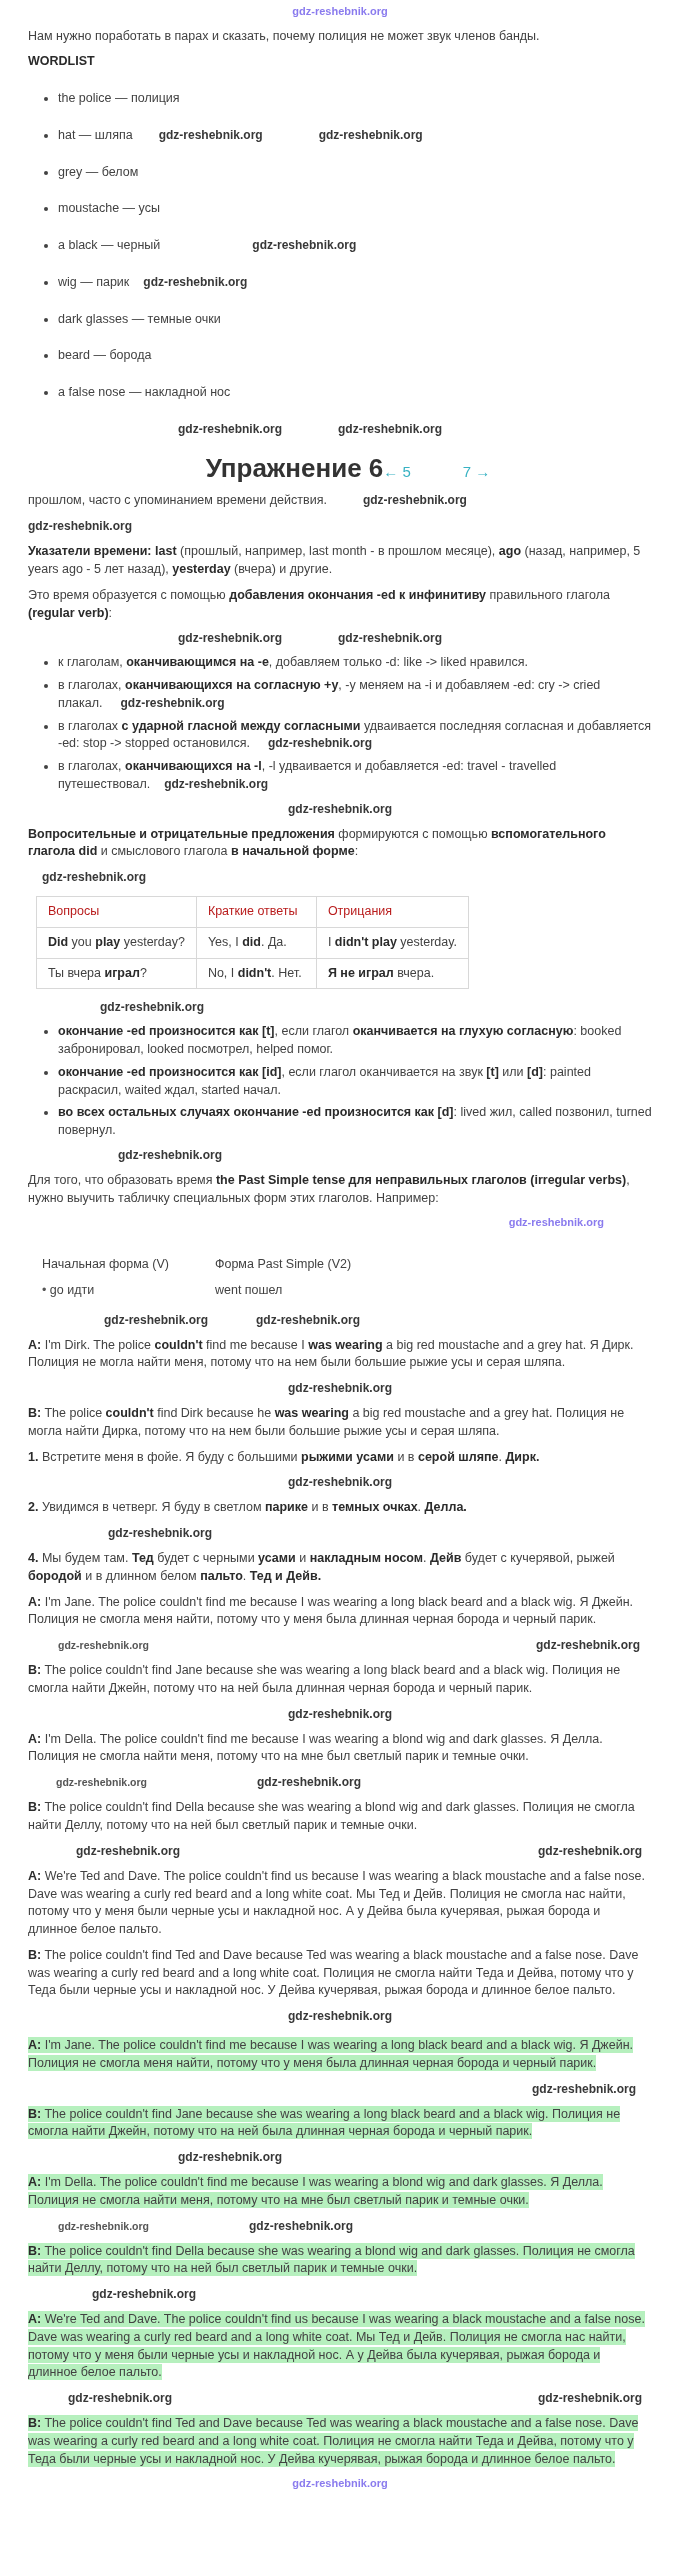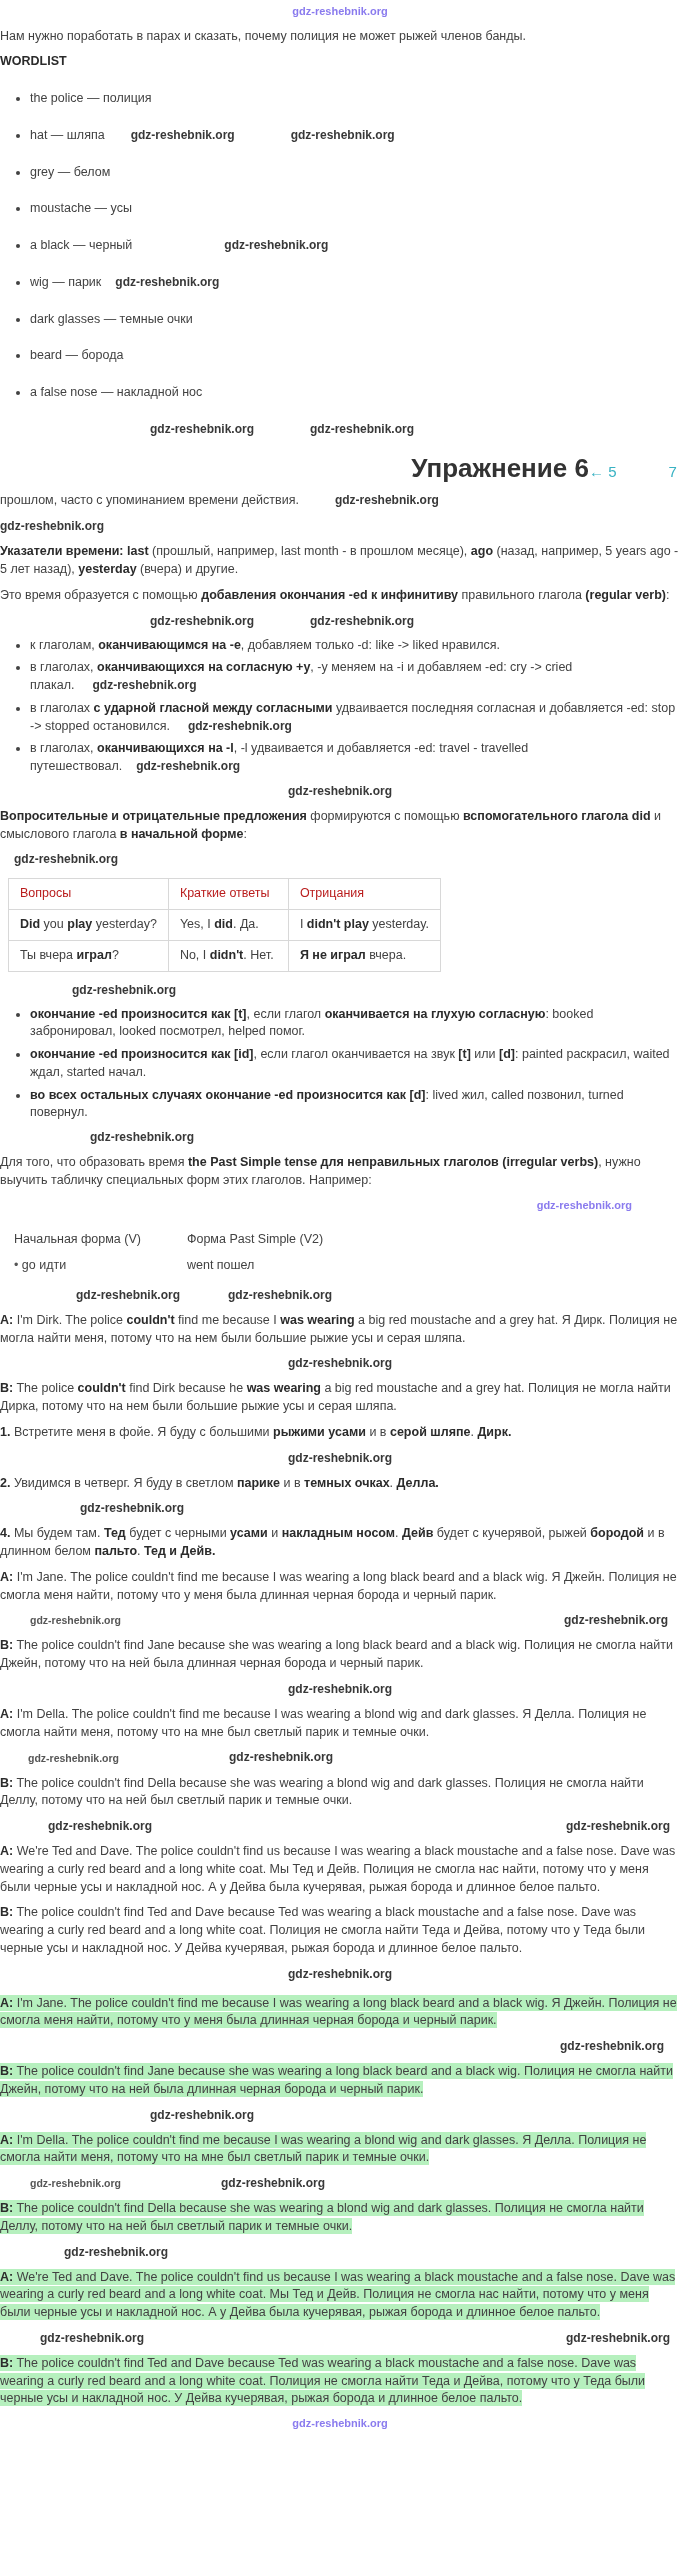--- a/index.html
+++ b/index.html
@@ -1,62 +1,62 @@
 <!DOCTYPE html>
 <html lang="ru" style="--accent: #38b2c3; --wm_purple: #8a7bee; --highlight: #b6f0be; --text: #424242;"><head>
 <meta charset="utf-8">
 <style>
   *{box-sizing:border-box}
   html,body{margin:0;padding:0}
   body{width:680px;background:#fff;color:var(--text,#424242);
        font-family:"Liberation Sans","DejaVu Sans",sans-serif;
        font-size:12.5px;line-height:1.42;overflow-x:hidden}
-  .page{padding:2px 0 26px;position:relative}
+  .page{padding:2px 28px 26px;position:relative}
   p{margin:8px 0}
   b{color:#2b2b2b}
   ul{margin:7px 0;padding-left:30px}
   li{margin:5px 0}
   .wordlist li{margin:19px 0}
   
   .wm{font-weight:700;color:#383838;font-size:12px;white-space:nowrap}
   .wm.sm{font-weight:600;font-size:10.5px;color:#565656}
   .wm.purple{color:var(--wm_purple,#8a7bee);font-weight:600;font-size:11px}
   .wm-row{display:flex;align-items:center;margin:2px 0;min-height:15px}
   .jc{justify-content:center}
   .jr{justify-content:flex-end}
   
-  .ex-head{display:flex;align-items:baseline;justify-content:flex-end;margin:16px 0 10px}
+  .ex-head{display:flex;align-items:baseline;justify-content:center;margin:16px 0 10px}
   .ex-title{font-size:26px;font-weight:700;color:#333;margin:0;line-height:1.1}
   .ex-nav{display:flex;gap:52px;font-size:15px;align-items:center}
   .ex-nav a{color:var(--accent,#38b2c3);text-decoration:none}
   .ex-nav a:last-child{margin-right:-16px}
   
   table.grid{border-collapse:collapse;margin:10px 0 10px 8px}
   table.grid th,table.grid td{border:1px solid #d8d8d8;padding:6px 11px;text-align:left;
        font-weight:400;font-size:12.5px;vertical-align:top;min-width:120px}
   table.grid th{color:#b91c1c}
-  table.plain{border-collapse:collapse;margin:14px 0 8px 14px}
+  table.plain{border-collapse:collapse;margin:21px 0 8px 14px}
   table.plain th,table.plain td{padding:4px 46px 4px 0;text-align:left;font-weight:400;
        font-size:12.5px;color:#424242}
   table.plain tbody td:first-child::before{content:"\2022\00a0";color:#555}
   
   .answers p span,.answers p b{background:var(--highlight,#b6f0be);padding:1px 0;
        box-decoration-break:clone;-webkit-box-decoration-break:clone}
   .answers{margin-top:12px}
 </style>
 </head>
 <body>
 
 <div class="page">
 
   <div class="wm-row jc">
     <span class="wm purple">gdz-reshebnik.org</span>
   </div>
 
-  <p>Нам нужно поработать в парах и сказать, почему полиция не может рыжей членов банды.</p>
+  <p>Нам нужно поработать в парах и сказать, почему полиция не может звук членов банды.</p>
 
   <p style="margin:4px 0 16px"><b>WORDLIST</b></p>
 
   <ul class="wordlist">
     <li><span>the police — полиция</span></li>
     <li><span>hat — шляпа</span><span class="wm" style="margin-left:26px">gdz-reshebnik.org</span><span class="wm" style="margin-left:56px">gdz-reshebnik.org</span></li>
     <li><span>grey — белом</span></li>
     <li><span>moustache — усы</span></li>
     <li><span>a black — черный</span><span class="wm" style="margin-left:92px">gdz-reshebnik.org</span></li>
     <li><span>wig — парик</span><span class="wm" style="margin-left:14px">gdz-reshebnik.org</span></li>

